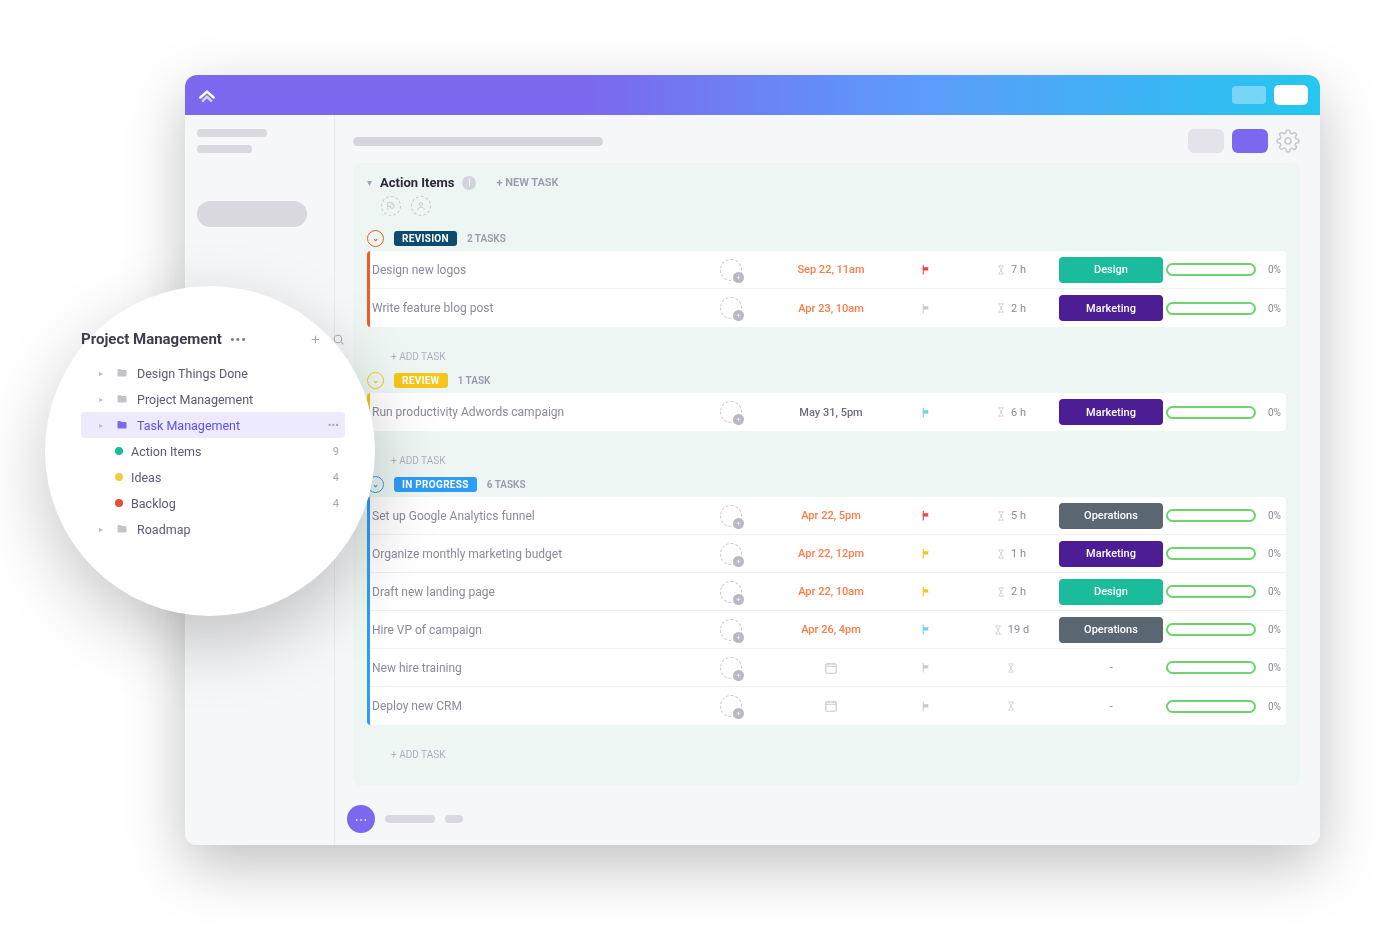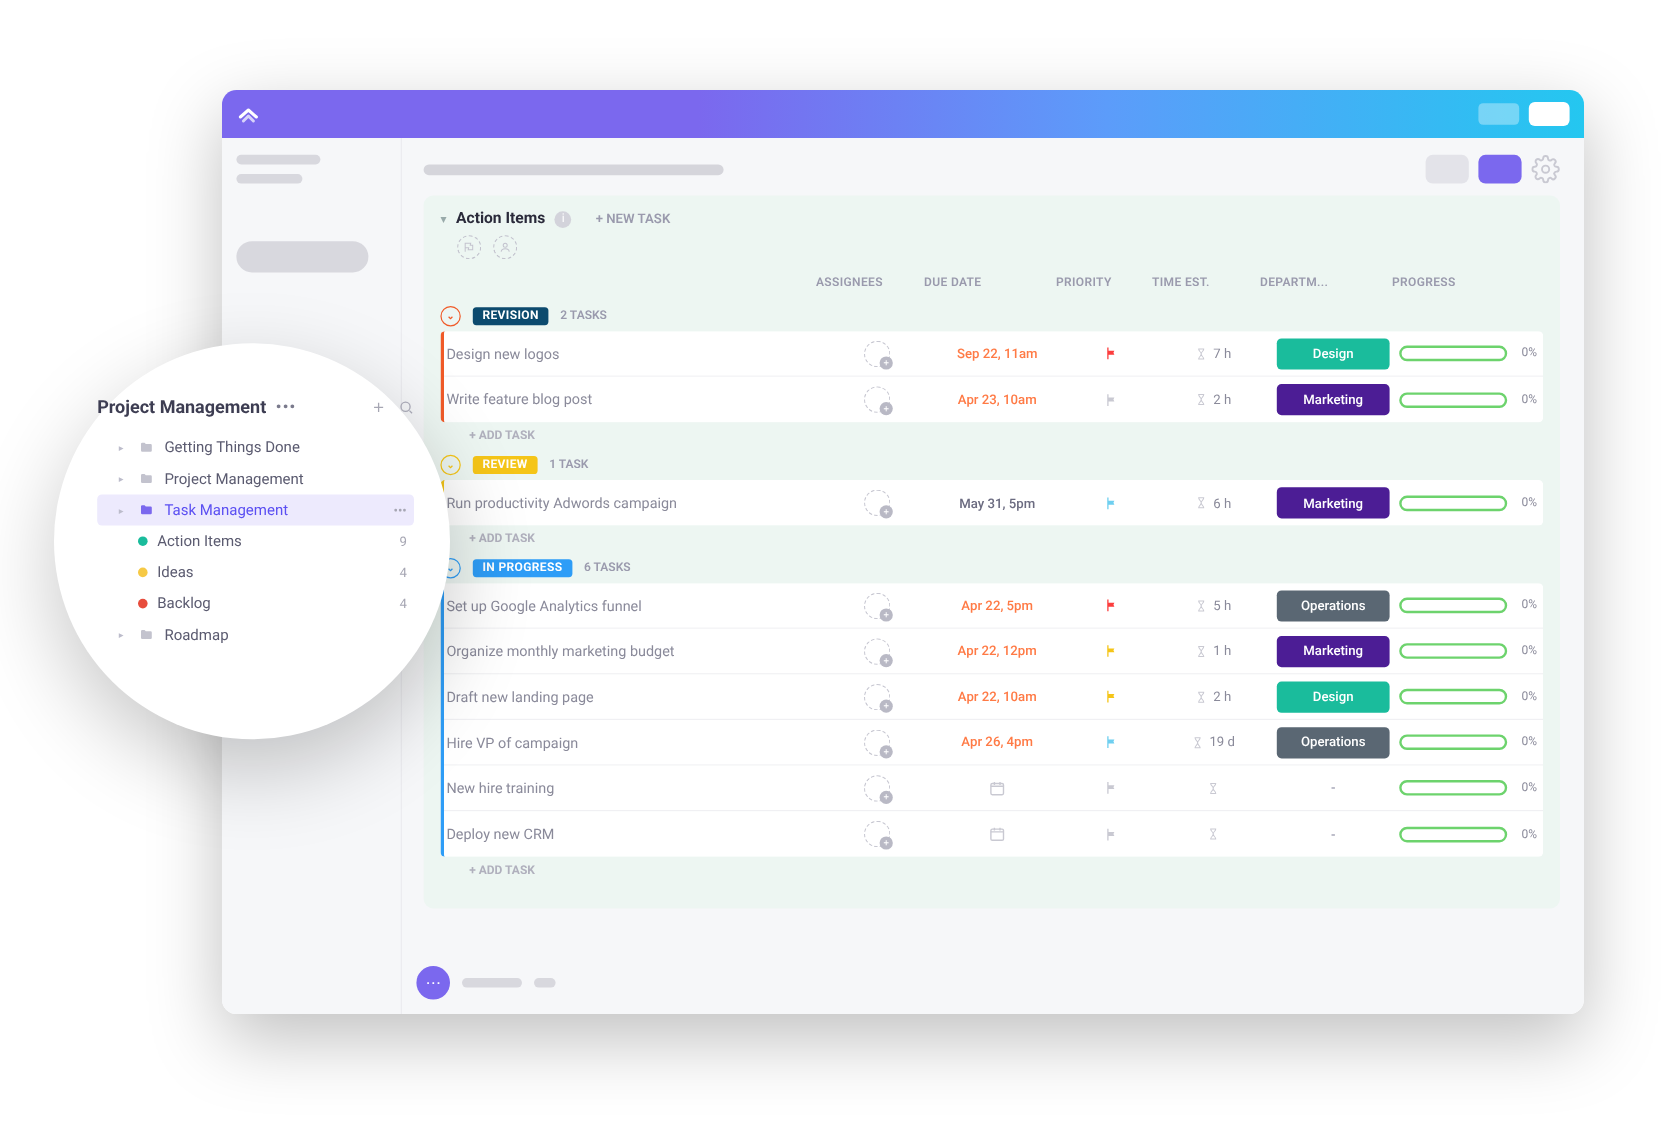--- a/index.html
+++ b/index.html
@@ -51,27 +51,27 @@
 .cell{display:flex;align-items:center;justify-content:center;font-size:12px;color:#8a8a9a}
 .cell.left{justify-content:flex-start}
 .assignee{width:22px;height:22px;border:1px dashed #c8c8d2;border-radius:50%;position:relative}
 .assignee::after{content:"+";position:absolute;right:-3px;bottom:-3px;width:11px;height:11px;border-radius:50%;background:#b9b9c5;color:#fff;font-size:8px;display:flex;align-items:center;justify-content:center}
 .due-orange{color:#ff7a45;font-size:11px;font-weight:500}
 .due-gray{color:#6b6b80;font-size:11px;font-weight:500}
 .flag{width:13px;height:13px}
 .flag.red{color:#fc3d3d}.flag.gray{color:#c9c9d2}.flag.sky{color:#6fcff0}.flag.yellow{color:#f5c518}
 .est{font-size:11px;color:#8a8a9a;display:flex;align-items:center;gap:5px}
 .hourglass{width:10px;height:12px;color:#c9c9d2}
-.dept{height:26px;border-radius:4px;color:#fff;font-size:11px;font-weight:500;display:flex;align-items:center;justify-content:center;width:94px;margin:0 auto}
+.dept{height:26px;border-radius:4px;color:#fff;font-size:11px;font-weight:500;display:flex;align-items:center;justify-content:center;width:104px;margin:0 auto}
 .dept.design{background:#1abc9c}.dept.marketing{background:#4c1d95}.dept.operations{background:#5a6773}
 .dept.none{color:#9a9aad;background:transparent}
 .prog{width:90px;height:13px;border:2px solid #6dd36d;border-radius:8px;margin-right:6px}
 .prog-wrap{display:flex;align-items:center;gap:6px;font-size:10px;color:#8a8a9a;justify-content:flex-start}
 .cal-icon{width:14px;height:14px;color:#c9c9d2}
-.addtask{font-size:10px;color:#b0b0bd;font-weight:700;padding:6px 0 2px 24px}
+.addtask{font-size:10px;color:#b0b0bd;font-weight:400;padding:24px 0 2px 24px}
 
 .bottom-chat{position:absolute;left:12px;bottom:12px;display:flex;align-items:center;gap:10px}
 .chat-bubble{width:28px;height:28px;border-radius:50%;background:#7b68ee;color:#fff;display:flex;align-items:center;justify-content:center;font-size:13px}
 .bottom-chat .sk-line{margin:0}
 
 .lens { position:absolute; left:45px; top:286px; width:330px; height:330px; border-radius:50%; background:#fff; box-shadow:0 25px 70px rgba(0,0,0,.22); padding:44px 30px 30px 36px; font-size:13px; color:#3d3d52; }
 .lens-head{display:flex;align-items:center;gap:8px;margin-bottom:12px}
 .lens-head b{font-size:15px;font-weight:700}
 .dots{letter-spacing:1px;color:#7a7a8c;font-weight:700}
 .lens-head .icons{margin-left:auto;display:flex;gap:10px;color:#a6a6b3}
@@ -132,29 +132,20 @@
               </svg>
             </span>
           <span class="circ">
               <svg width="10" height="10" viewBox="0 0 24 24" fill="none" stroke="currentColor" stroke-width="2">
                 <circle cx="12" cy="8" r="4"></circle>
                 <path d="M4 21c0-4 4-6 8-6s8 2 8 6"></path>
               </svg>
             </span>
         </div>
 
-        <div class="cols">
-          <div></div>
-          <div>ASSIGNEES</div>
-          <div>DUE DATE</div>
-          <div>PRIORITY</div>
-          <div>TIME EST.</div>
-          <div>DEPARTM...</div>
-          <div>PROGRESS</div>
-        </div>
 
         <div id="groups">
     <div class="group">
       <div class="group-hdr">
         <span class="collapse" style="border-color:#f05a28;color:#f05a28">⌄</span>
         <span class="status-pill" style="background:#0c4a6e">REVISION</span>
         <span class="count">2 TASKS</span>
       </div>
       <div class="task-block" style="border-color:#f05a28">
                 <div class="task-row">
@@ -452,21 +443,21 @@
           <path d="M21 21l-4-4"></path>
         </svg>
     </span>
   </div>
   <div id="lens-tree">
       <div class="tree-item indent1">
          <span class="caret">▸</span>
          <svg class="folder" viewBox="0 0 24 24" fill="currentColor">
           <path d="M3 6a2 2 0 012-2h4l2 2h8a2 2 0 012 2v9a2 2 0 01-2 2H5a2 2 0 01-2-2z"></path>
         </svg>
-         <span>Getting Things Done</span>
+         <span>Design Things Done</span>
 
        </div>
       <div class="tree-item indent1">
          <span class="caret">▸</span>
          <svg class="folder" viewBox="0 0 24 24" fill="currentColor">
           <path d="M3 6a2 2 0 012-2h4l2 2h8a2 2 0 012 2v9a2 2 0 01-2 2H5a2 2 0 01-2-2z"></path>
         </svg>
          <span>Project Management</span>
 
        </div>

